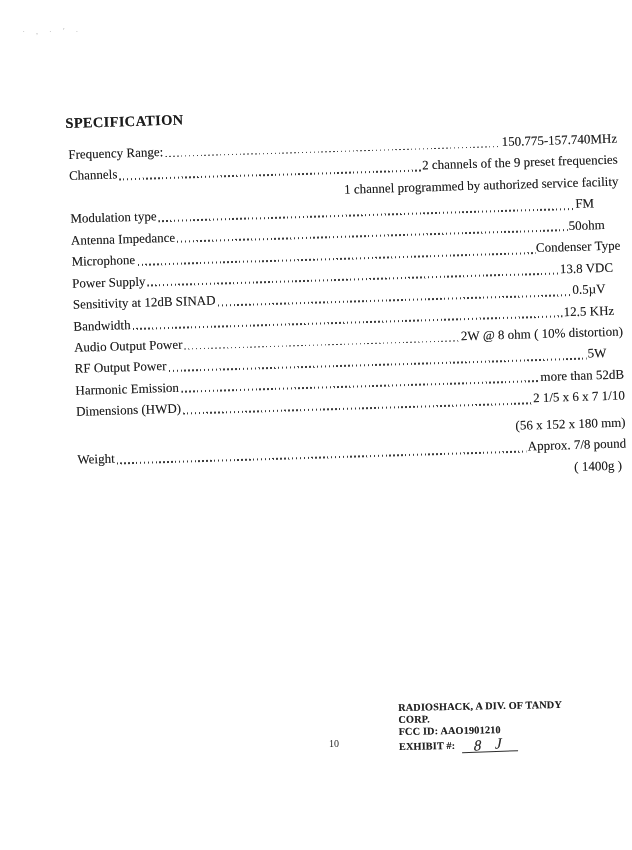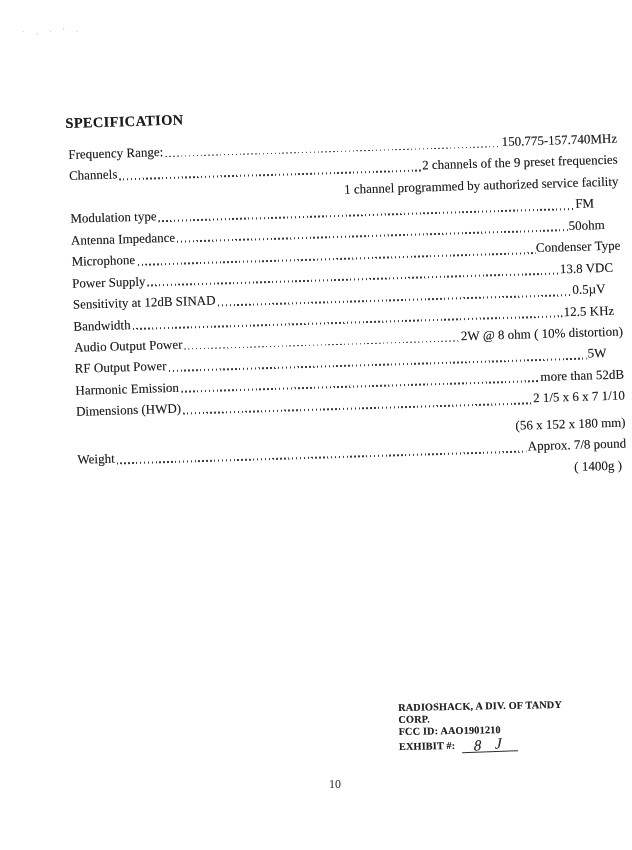--- a/index.html
+++ b/index.html
@@ -123,22 +123,22 @@
     letter-spacing: 5px;
     color: #2b2b2b;
     transform: rotate(-3deg) skewX(-6deg);
     position: relative;
     top: 1px;
   }
 
   .pagenum {
     position: absolute;
     left: 329px;
-    top: 777px;
-    font-size: 12px;
+    top: 738px;
+    font-size: 10px;
     color: #2a2a2a;
   }
 </style>
 </head>
 <body>
 
 <div class="page">
 
   <div class="pencil-marks">· , · ′ ·</div>
 

